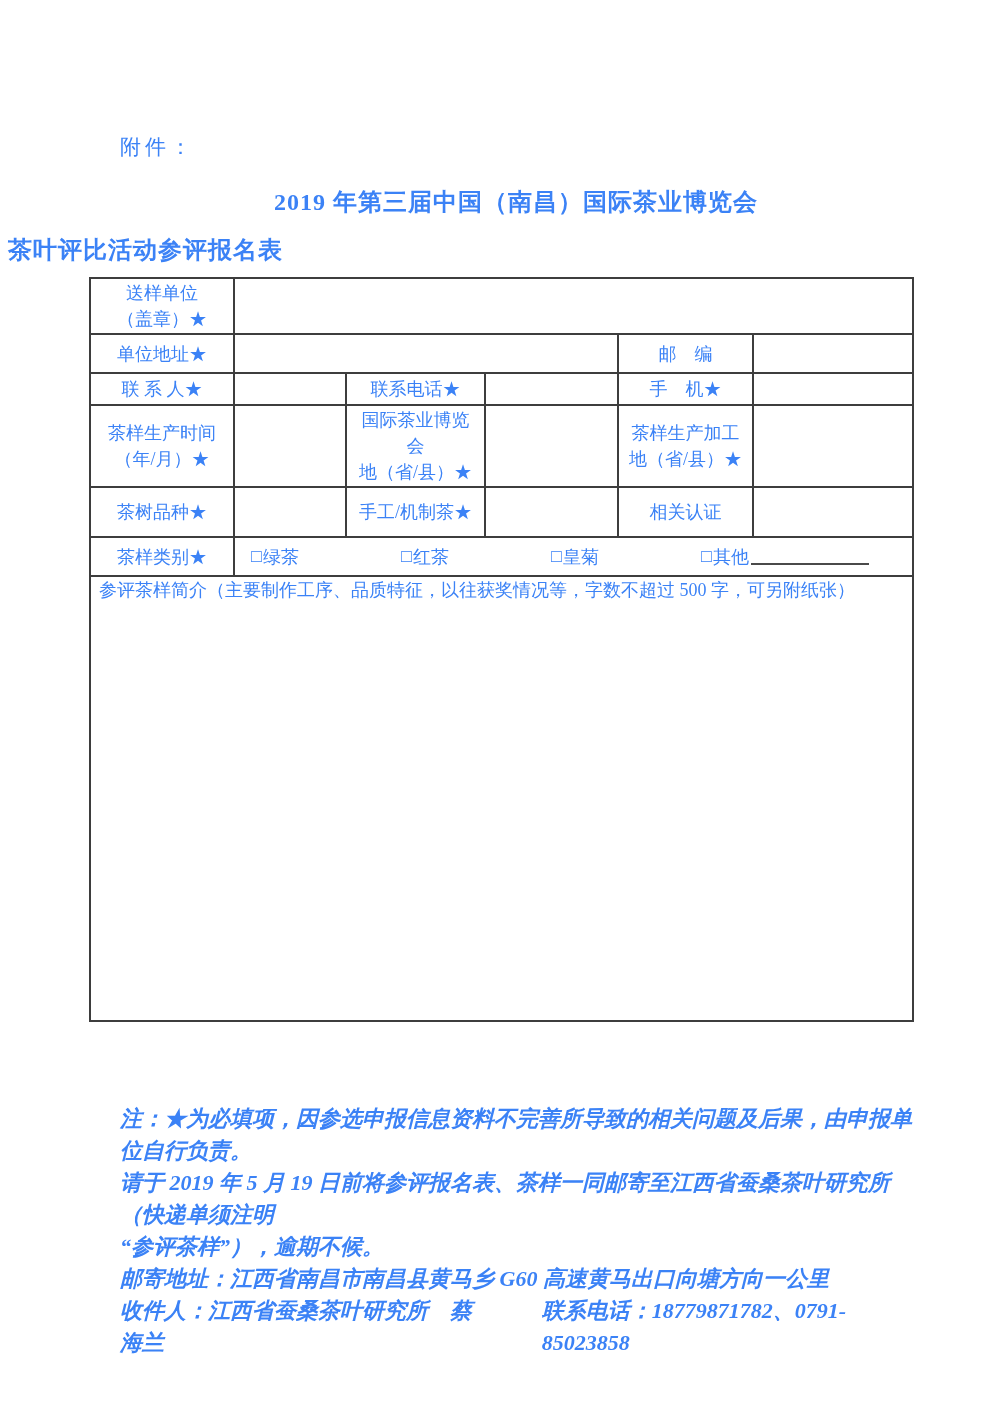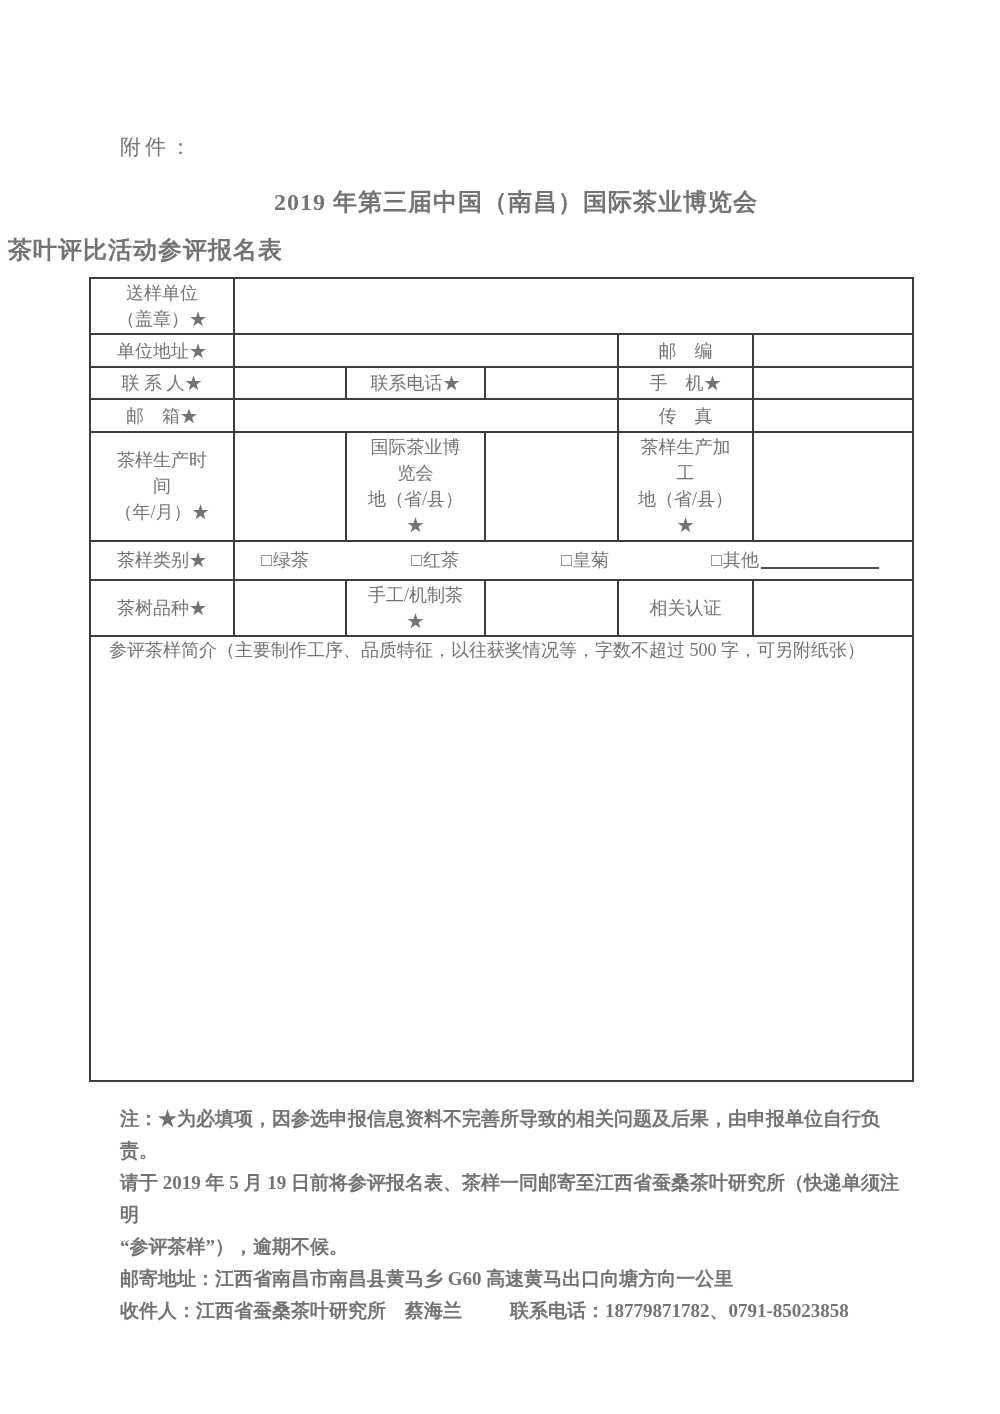--- a/index.html
+++ b/index.html
@@ -1,21 +1,21 @@
 <!DOCTYPE html>
 <html><head>
 <meta charset="utf-8">
 <style>
   html, body { margin: 0; padding: 0; background: #ffffff; }
   .page {
     position: relative;
     width: 1000px;
     height: 1414px;
     background: #ffffff;
-    color: #737373;
+    color: #3b82f6;
     font-family: "Liberation Serif", "DejaVu Serif", serif;
     overflow: hidden;
   }
   .attachment {
     position: absolute;
     left: 120px;
     top: 133px;
     font-size: 21px;
     letter-spacing: 4px;
   }
@@ -43,21 +43,21 @@
     position: absolute;
     left: 89px;
     top: 277px;
     width: 823px;
     border-collapse: collapse;
     table-layout: fixed;
   }
   table.form td {
     border: 2px solid #3d3d3d;
     font-size: 18px;
-    padding: 1px 18px;
+    padding: 1px 8px;
   }
   td.lbl {
     text-align: center;
     vertical-align: middle;
     white-space: pre-line;
     line-height: 1.45;
   }
   td.inp { background: #ffffff; }
   td.intro-cell {
     vertical-align: top;
@@ -80,23 +80,24 @@
     width: 118px;
     height: 15px;
     border-bottom: 2px solid #4a4a4a;
     margin-left: 2px;
   }
   .notes {
     position: absolute;
     left: 120px;
     top: 1103px;
     width: 792px;
-    font-size: 19px;
+    font-size: 22px;
     font-weight: bold;
     line-height: 32px;
+    font-style: italic;
   }
   .notes p {
     margin: 0;
     white-space: pre-line;
   }
   .recipient-row {
     display: flex;
     align-items: flex-end;
   }
   .recipient-row .phone { margin-left: 48px; }
@@ -122,52 +123,55 @@
     </colgroup>
 
     <tbody>
         <tr style="height:53px">
       <td class="lbl">送样单位
 （盖章）★</td>
       <td class="inp" colspan="5"></td>
     </tr>
 
 
-    <tr style="height:33px">
+    <tr style="height:39px">
       <td class="lbl">单位地址★</td>
       <td class="inp" colspan="3"></td>
       <td class="lbl">邮　编</td>
       <td class="inp"></td>
     </tr>
 
     <tr style="height:32px">
       <td class="lbl">联 系 人★</td>
       <td class="inp"></td>
       <td class="lbl">联系电话★</td>
       <td class="inp"></td>
       <td class="lbl">手　机★</td>
       <td class="inp"></td>
     </tr>
 
-    <tr style="height:33px">
-      <td class="lbl">邮　箱★</td>
-      <td class="inp" colspan="3"></td>
-      <td class="lbl">传　真</td>
-      <td class="inp"></td>
-    </tr>
 
     <tr style="height:61px">
       <td class="lbl">茶样生产时间
 （年/月）★</td>
       <td class="inp"></td>
       <td class="lbl">国际茶业博览会
 地（省/县）★</td>
       <td class="inp"></td>
       <td class="lbl">茶样生产加工
 地（省/县）★</td>
+      <td class="inp"></td>
+    </tr>
+
+    <tr style="height:50px">
+      <td class="lbl">茶树品种★</td>
+      <td class="inp"></td>
+      <td class="lbl">手工/机制茶★</td>
+      <td class="inp"></td>
+      <td class="lbl">相关认证</td>
       <td class="inp"></td>
     </tr>
 
     <tr style="height:39px">
       <td class="lbl">茶样类别★</td>
       <td colspan="5">
         <div class="options">
           <span class="option opt-1">
             <span class="box">□</span>
             <span>绿茶</span>
@@ -180,29 +184,20 @@
             <span class="box">□</span>
             <span>皇菊</span>
           </span>
           <span class="option opt-4">
             <span class="box">□</span>
             <span>其他</span>
             <span class="blank-line"></span>
           </span>
         </div>
       </td>
-    </tr>
-
-    <tr style="height:50px">
-      <td class="lbl">茶树品种★</td>
-      <td class="inp"></td>
-      <td class="lbl">手工/机制茶★</td>
-      <td class="inp"></td>
-      <td class="lbl">相关认证</td>
-      <td class="inp"></td>
     </tr>
 
     <tr style="height:445px">
       <td class="intro-cell" colspan="6">参评茶样简介（主要制作工序、品质特征，以往获奖情况等，字数不超过 500 字，可另附纸张）</td>
     </tr>
   </tbody>
     </table>
 
   <div class="notes">
     <p>注：★为必填项，因参选申报信息资料不完善所导致的相关问题及后果，由申报单位自行负责。</p>

